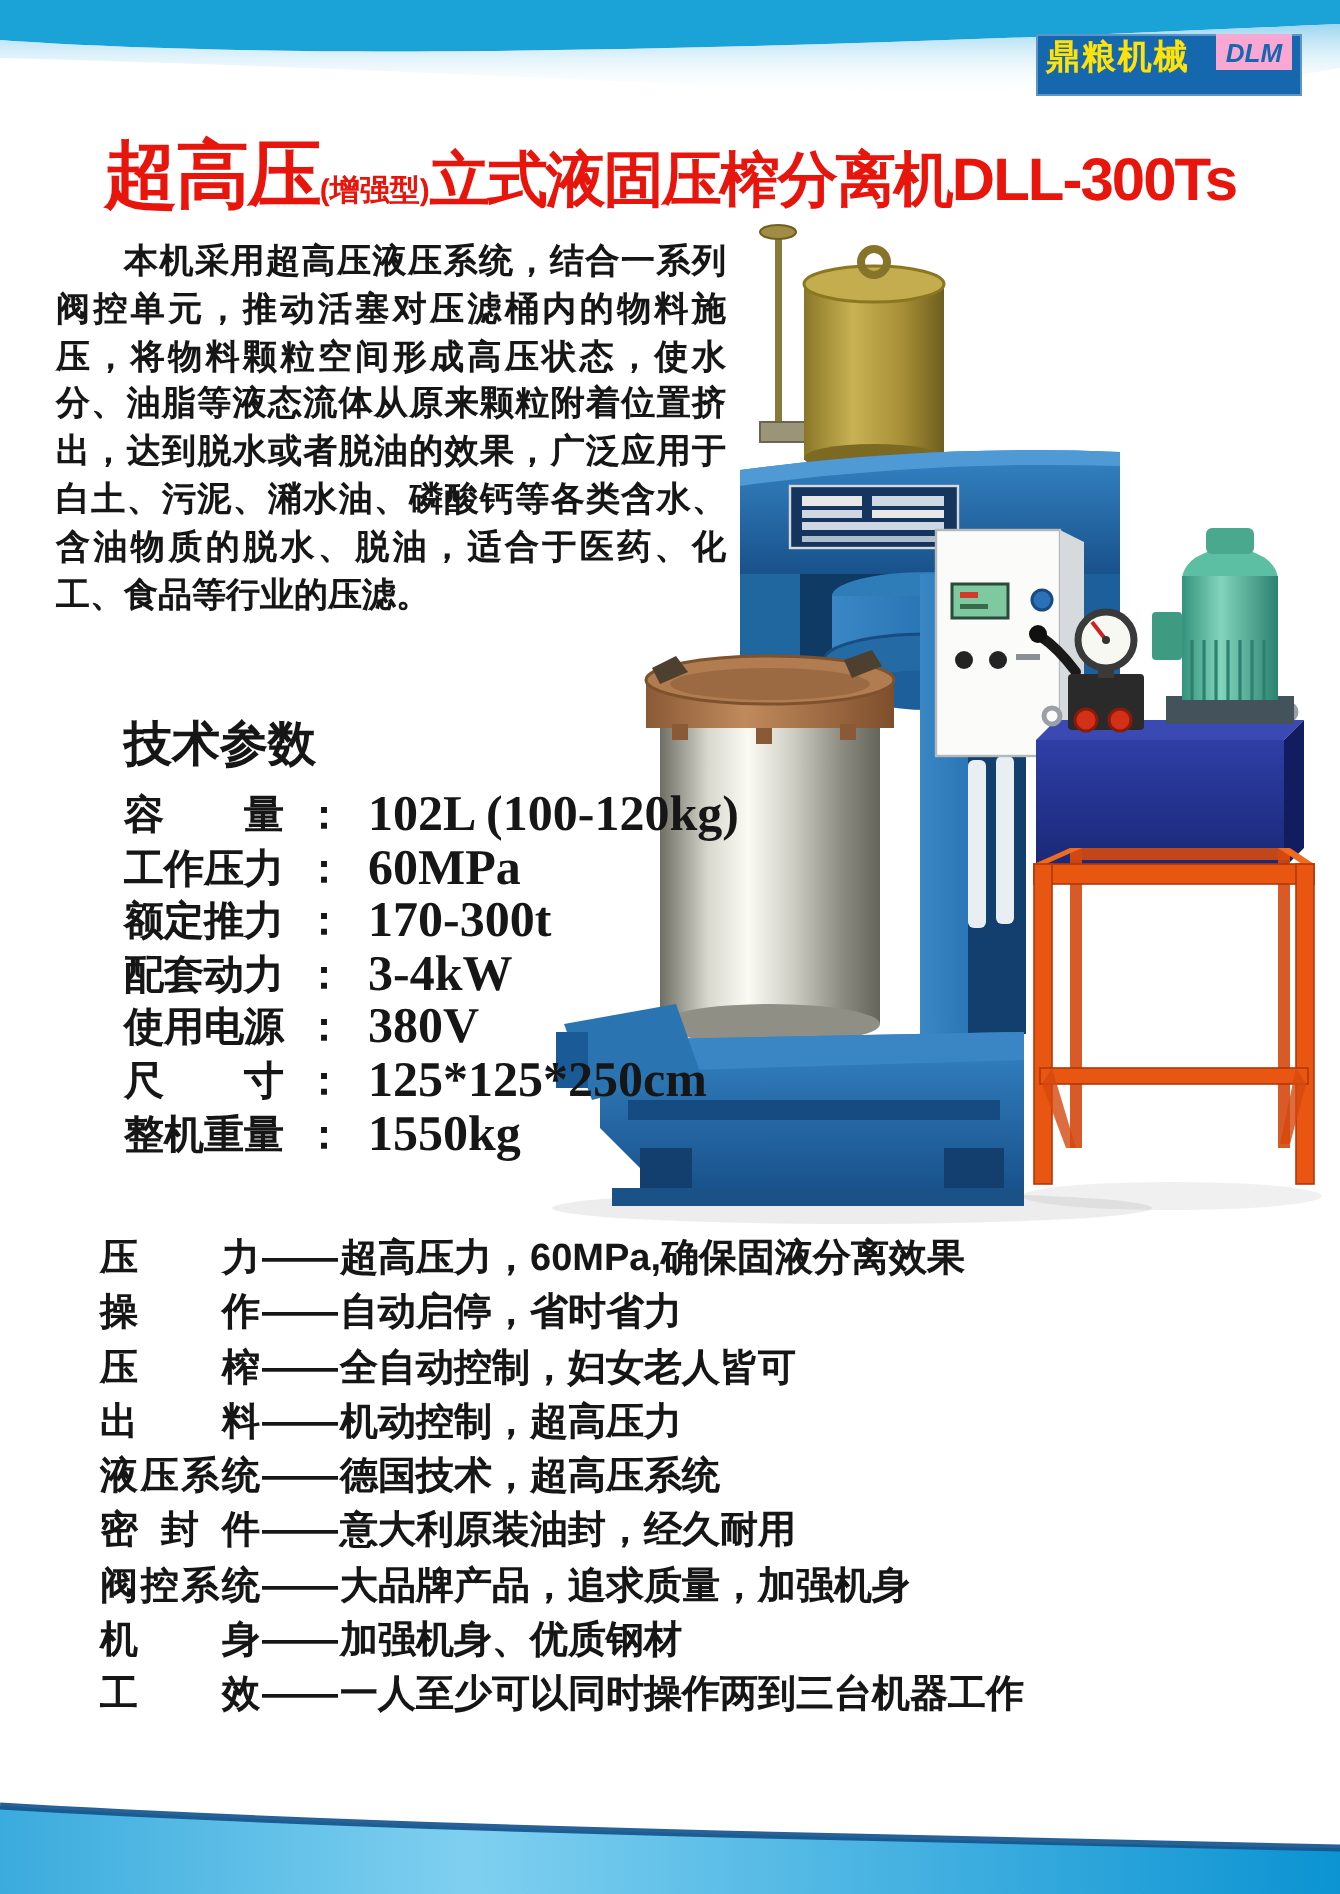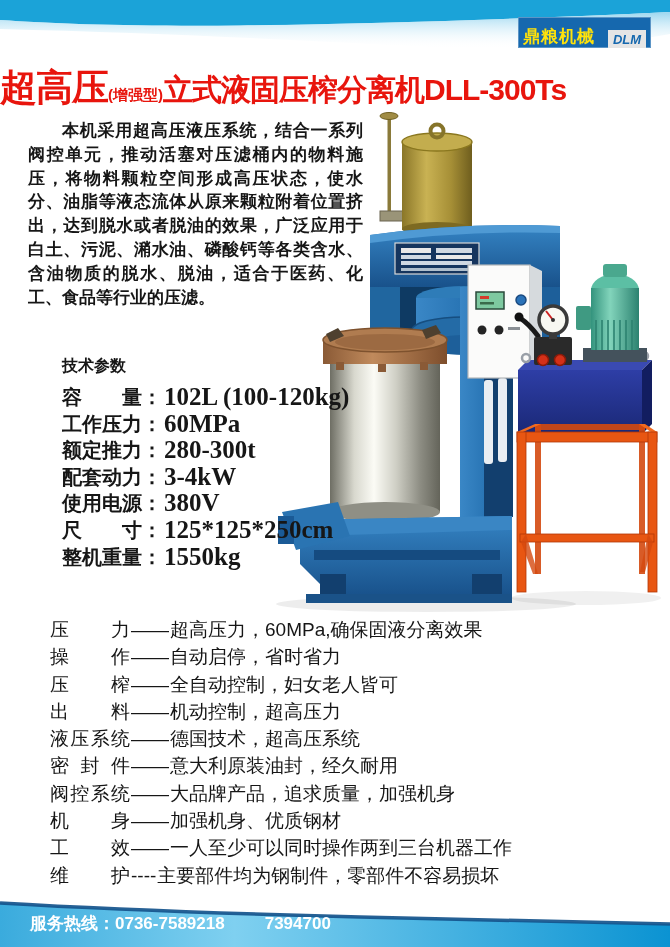--- a/index.html
+++ b/index.html
@@ -4,41 +4,41 @@
 <style>
   :root{
     --header-blue:#1ba3d8; --title-red:#e8150d; --logo-bg:#1668ae; --logo-yellow:#ffe20a;
     --text-black:#161616; --footer-line:#15548c;
   }
   html,body{margin:0;padding:0;background:#ffffff;}
   .page{position:relative;width:670px;height:947px;background:#fff;overflow:hidden;
         font-family:"Liberation Sans","DejaVu Sans",sans-serif;color:var(--text-black);}
   .hdr-svg{position:absolute;top:0;left:0;}
   .logo{position:absolute;top:17px;right:19px;width:133px;height:31px;background:var(--logo-bg);
-        display:flex;align-items:flex-end;justify-content:center;gap:13px;
+        display:flex;align-items:flex-start;justify-content:center;gap:13px;
         box-shadow:inset 0 0 0 1px rgba(255,255,255,.3);}
   .logo-cn{color:var(--logo-yellow);font-weight:bold;font-size:17px;letter-spacing:1px;white-space:nowrap;}
-  .logo-abbr{background:#e5e5e5;color:var(--logo-bg);font-weight:bold;font-style:italic;
+  .logo-abbr{background:#f9a8d4;color:var(--logo-bg);font-weight:bold;font-style:italic;
         font-size:13px;line-height:1;padding:3px 5px 2px;}
-  .title{position:absolute;top:63px;left:0;width:100%;margin:0;
+  .title{position:absolute;top:63px;left:0;width:100%;margin:0;text-align:center;
         color:var(--title-red);font-weight:bold;white-space:nowrap;}
   .title .t1{font-size:37px;letter-spacing:-1px;}
   .title .t2{font-size:15px;letter-spacing:0;}
   .title .t3{font-size:30px;letter-spacing:-1px;}
   .intro{position:absolute;left:28px;top:119px;width:335px;margin:0;
         font-size:17px;line-height:23.8px;font-weight:bold;text-align:justify;text-indent:2em;}
   .photo{position:absolute;left:276px;top:102px;width:394px;height:518px;}
   .specs{position:absolute;left:62px;top:356px;}
-  .specs h2{margin:0 0 7px 0;font-size:16px;font-weight:bold;}
-  .spec-row{display:flex;align-items:flex-end;font-size:20px;font-weight:bold;line-height:26.6px;white-space:nowrap;}
+  .specs h2{margin:0 0 7px 0;font-size:24px;font-weight:bold;}
+  .spec-row{display:flex;align-items:flex-end;font-size:20px;font-weight:bold;line-height:26.6px;white-space:nowrap;gap:10px;}
   .spec-label{display:inline-block;width:80px;text-align:justify;text-align-last:justify;}
   .spec-colon{margin:0 2px 0 0;}
   .spec-value{font-family:"Liberation Serif","DejaVu Serif",serif;font-weight:bold;font-size:25px;}
   .features{position:absolute;left:50px;top:616px;}
-  .feat-row{display:flex;align-items:flex-end;font-size:19px;font-weight:normal;line-height:27.3px;white-space:nowrap;}
+  .feat-row{display:flex;align-items:flex-end;font-size:19px;font-weight:bold;line-height:27.3px;white-space:nowrap;}
   .feat-term{display:inline-block;width:80px;text-align:justify;text-align-last:justify;}
   .feat-sep{margin:0 1px;}
   .ftr-svg{position:absolute;left:0;bottom:0;}
   .hotline{position:absolute;left:30px;bottom:12px;color:#fff;font-weight:bold;font-size:17px;white-space:nowrap;}
   .hotline .phone2{margin-left:40px;}
 </style>
 </head>
 <body>
 
 <div class="page">
@@ -232,21 +232,21 @@
         <span class="spec-value">102L (100-120kg)</span>
       </div>
     <div class="spec-row">
         <span class="spec-label">工作压力</span>
         <span class="spec-colon">：</span>
         <span class="spec-value">60MPa</span>
       </div>
     <div class="spec-row">
         <span class="spec-label">额定推力</span>
         <span class="spec-colon">：</span>
-        <span class="spec-value">280-300t</span>
+        <span class="spec-value">170-300t</span>
       </div>
     <div class="spec-row">
         <span class="spec-label">配套动力</span>
         <span class="spec-colon">：</span>
         <span class="spec-value">3-4kW</span>
       </div>
     <div class="spec-row">
         <span class="spec-label">使用电源</span>
         <span class="spec-colon">：</span>
         <span class="spec-value">380V</span>
@@ -301,36 +301,28 @@
       </div>
     <div class="feat-row">
         <span class="feat-term">机身</span>
         <span class="feat-sep">——</span>
         <span class="feat-desc">加强机身、优质钢材</span>
       </div>
     <div class="feat-row">
         <span class="feat-term">工效</span>
         <span class="feat-sep">——</span>
         <span class="feat-desc">一人至少可以同时操作两到三台机器工作</span>
-      </div>
-    <div class="feat-row">
-        <span class="feat-term">维护</span>
-        <span class="feat-sep">----</span>
-        <span class="feat-desc">主要部件均为钢制件，零部件不容易损坏</span>
       </div>
   </section>
 
   <svg class="ftr-svg" width="670" height="60" viewBox="0 0 670 60">
     <defs>
       <linearGradient id="ftrGrad" x1="0" y1="0" x2="1" y2="0">
         <stop offset="0" stop-color="#3aabdd"></stop>
           <stop offset="0.35" stop-color="#7fd0f0"></stop>
           <stop offset="1" stop-color="#0b93d2"></stop>
       </linearGradient>
     </defs>
     <path d="M0,16 C120,23 240,27 360,30 C480,33 590,36 670,37 L670,60 L0,60 Z" fill="url(#ftrGrad)"></path>
     <path d="M0,16 C120,23 240,27 360,30 C480,33 590,36 670,37" fill="none" style="stroke:var(--footer-line)" stroke-width="3.5" opacity="0.92"></path>
   </svg>
-  <div class="hotline">
-    <span>服务热线：</span><span>0736-7589218</span><span class="phone2">7394700</span>
-  </div>
 
 </div>
 
 </body></html>

